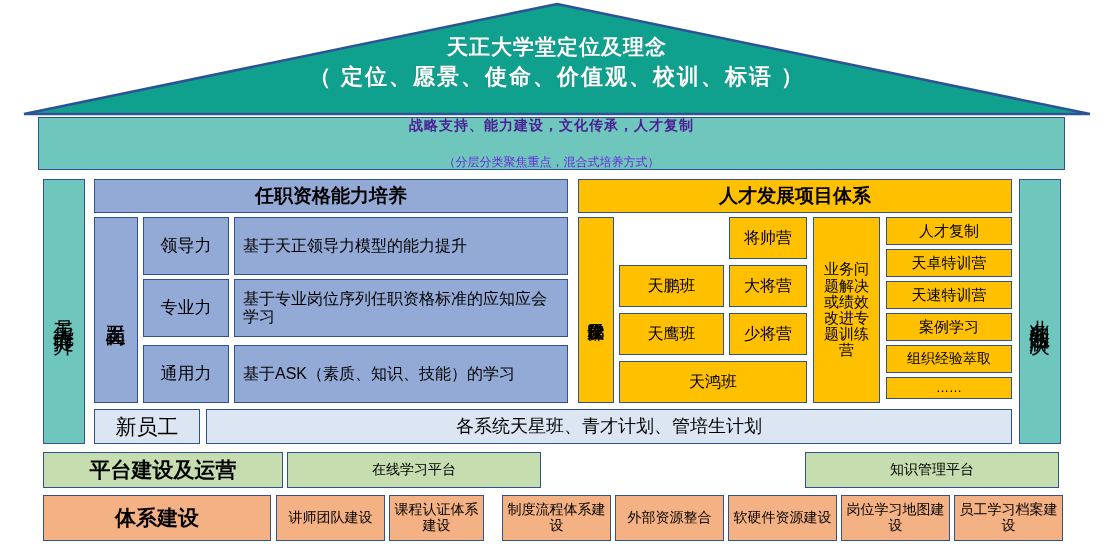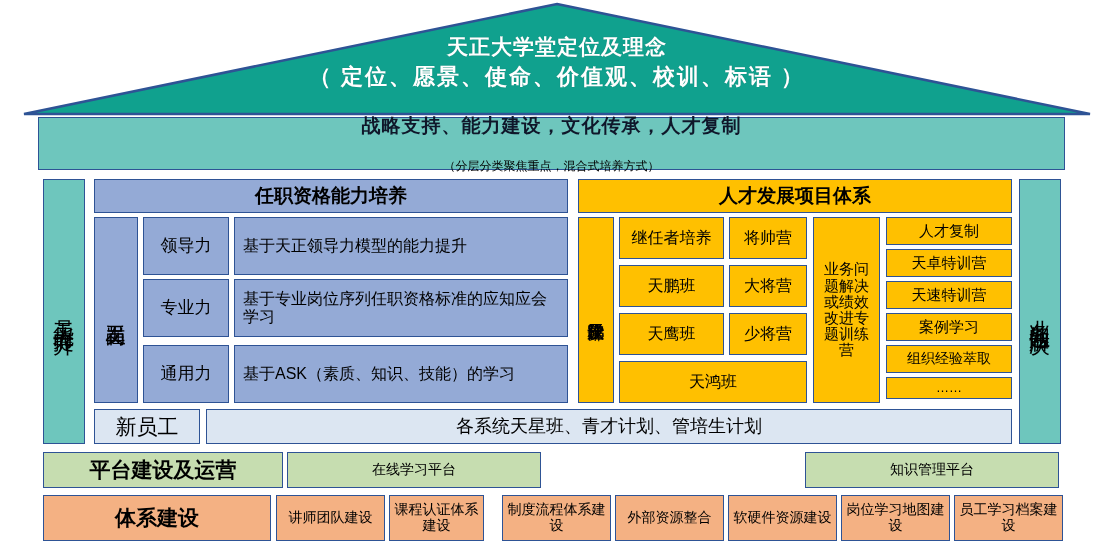--- a/index.html
+++ b/index.html
@@ -62,22 +62,22 @@
     line-height: 1.0;
   }
   .b { font-weight: bold; }
 
   
   #band {
     position: absolute; left: 38px; top: 117px; width: 1027px; height: 53px;
     border: 1.6px solid #2E5395; background: #6EC6BD;
     display:flex; flex-direction:column; align-items:center; justify-content:center;
   }
-  #band .t1 { font-size: 19px; letter-spacing: 1px; color:#0f172a; }
-  #band .t2 { font-size: 12px; margin-top: 19px; color:#000000; }
+  #band .t1 { font-size: 14px; letter-spacing: 1px; color:#4c1d95; }
+  #band .t2 { font-size: 12px; margin-top: 19px; color:#6d28d9; }
 </style>
 </head>
 <body>
 
 <div id="stage">
 
   <div id="roof">
     <svg viewBox="0 0 1070 114" preserveAspectRatio="none">
       <polygon points="535,2 1068,112 2,112" fill="#10A18E" stroke="#2E5395" stroke-width="2.5"></polygon>
     </svg>
@@ -109,21 +109,20 @@
   <div class="bx blue" style="left:143px; top:345px; width:86px; height:58px; font-size:17px;">通用力</div>
   <div class="bx blue" style="left:234px; top:345px; width:334px; height:58px; font-size:16px; justify-content:flex-start; padding:0 8px; text-align:left;">基于ASK（素质、知识、技能）的学习</div>
 
   <div class="bx lblue" style="left:94px; top:409px; width:106px; height:35px; font-size:21px;">新员工</div>
   <div class="bx lblue" style="left:206px; top:409px; width:806px; height:35px; font-size:18px;">各系统天星班、青才计划、管培生计划</div>
 
   <div class="bx orange b" style="left:578px; top:179px; width:434px; height:34px; font-size:19px;">人才发展项目体系</div>
 
   <div class="bx orange vert2" style="left:578px; top:217px; width:36px; height:186px; font-size:17px;">干部梯队建设</div>
 
-  <div class="bx orange" style="left:619px; top:217px; width:105px; height:42px; font-size:16px;">继任者培养</div>
   <div class="bx orange" style="left:619px; top:265px; width:105px; height:42px; font-size:16px;">天鹏班</div>
   <div class="bx orange" style="left:729px; top:217px; width:78px; height:42px; font-size:16px;">将帅营</div>
 
   <div class="bx orange" style="left:619px; top:313px; width:105px; height:42px; font-size:16px;">天鹰班</div>
   <div class="bx orange" style="left:729px; top:265px; width:78px; height:42px; font-size:16px;">大将营</div>
   <div class="bx orange" style="left:729px; top:313px; width:78px; height:42px; font-size:16px;">少将营</div>
 
   <div class="bx orange" style="left:619px; top:361px; width:188px; height:42px; font-size:16px;">天鸿班</div>
 
   <div class="bx orange" style="left:813px; top:217px; width:67px; height:186px; font-size:15px; padding:2px 4px; line-height:1.08;">业务问题解决或绩效改进专题训练营</div>

